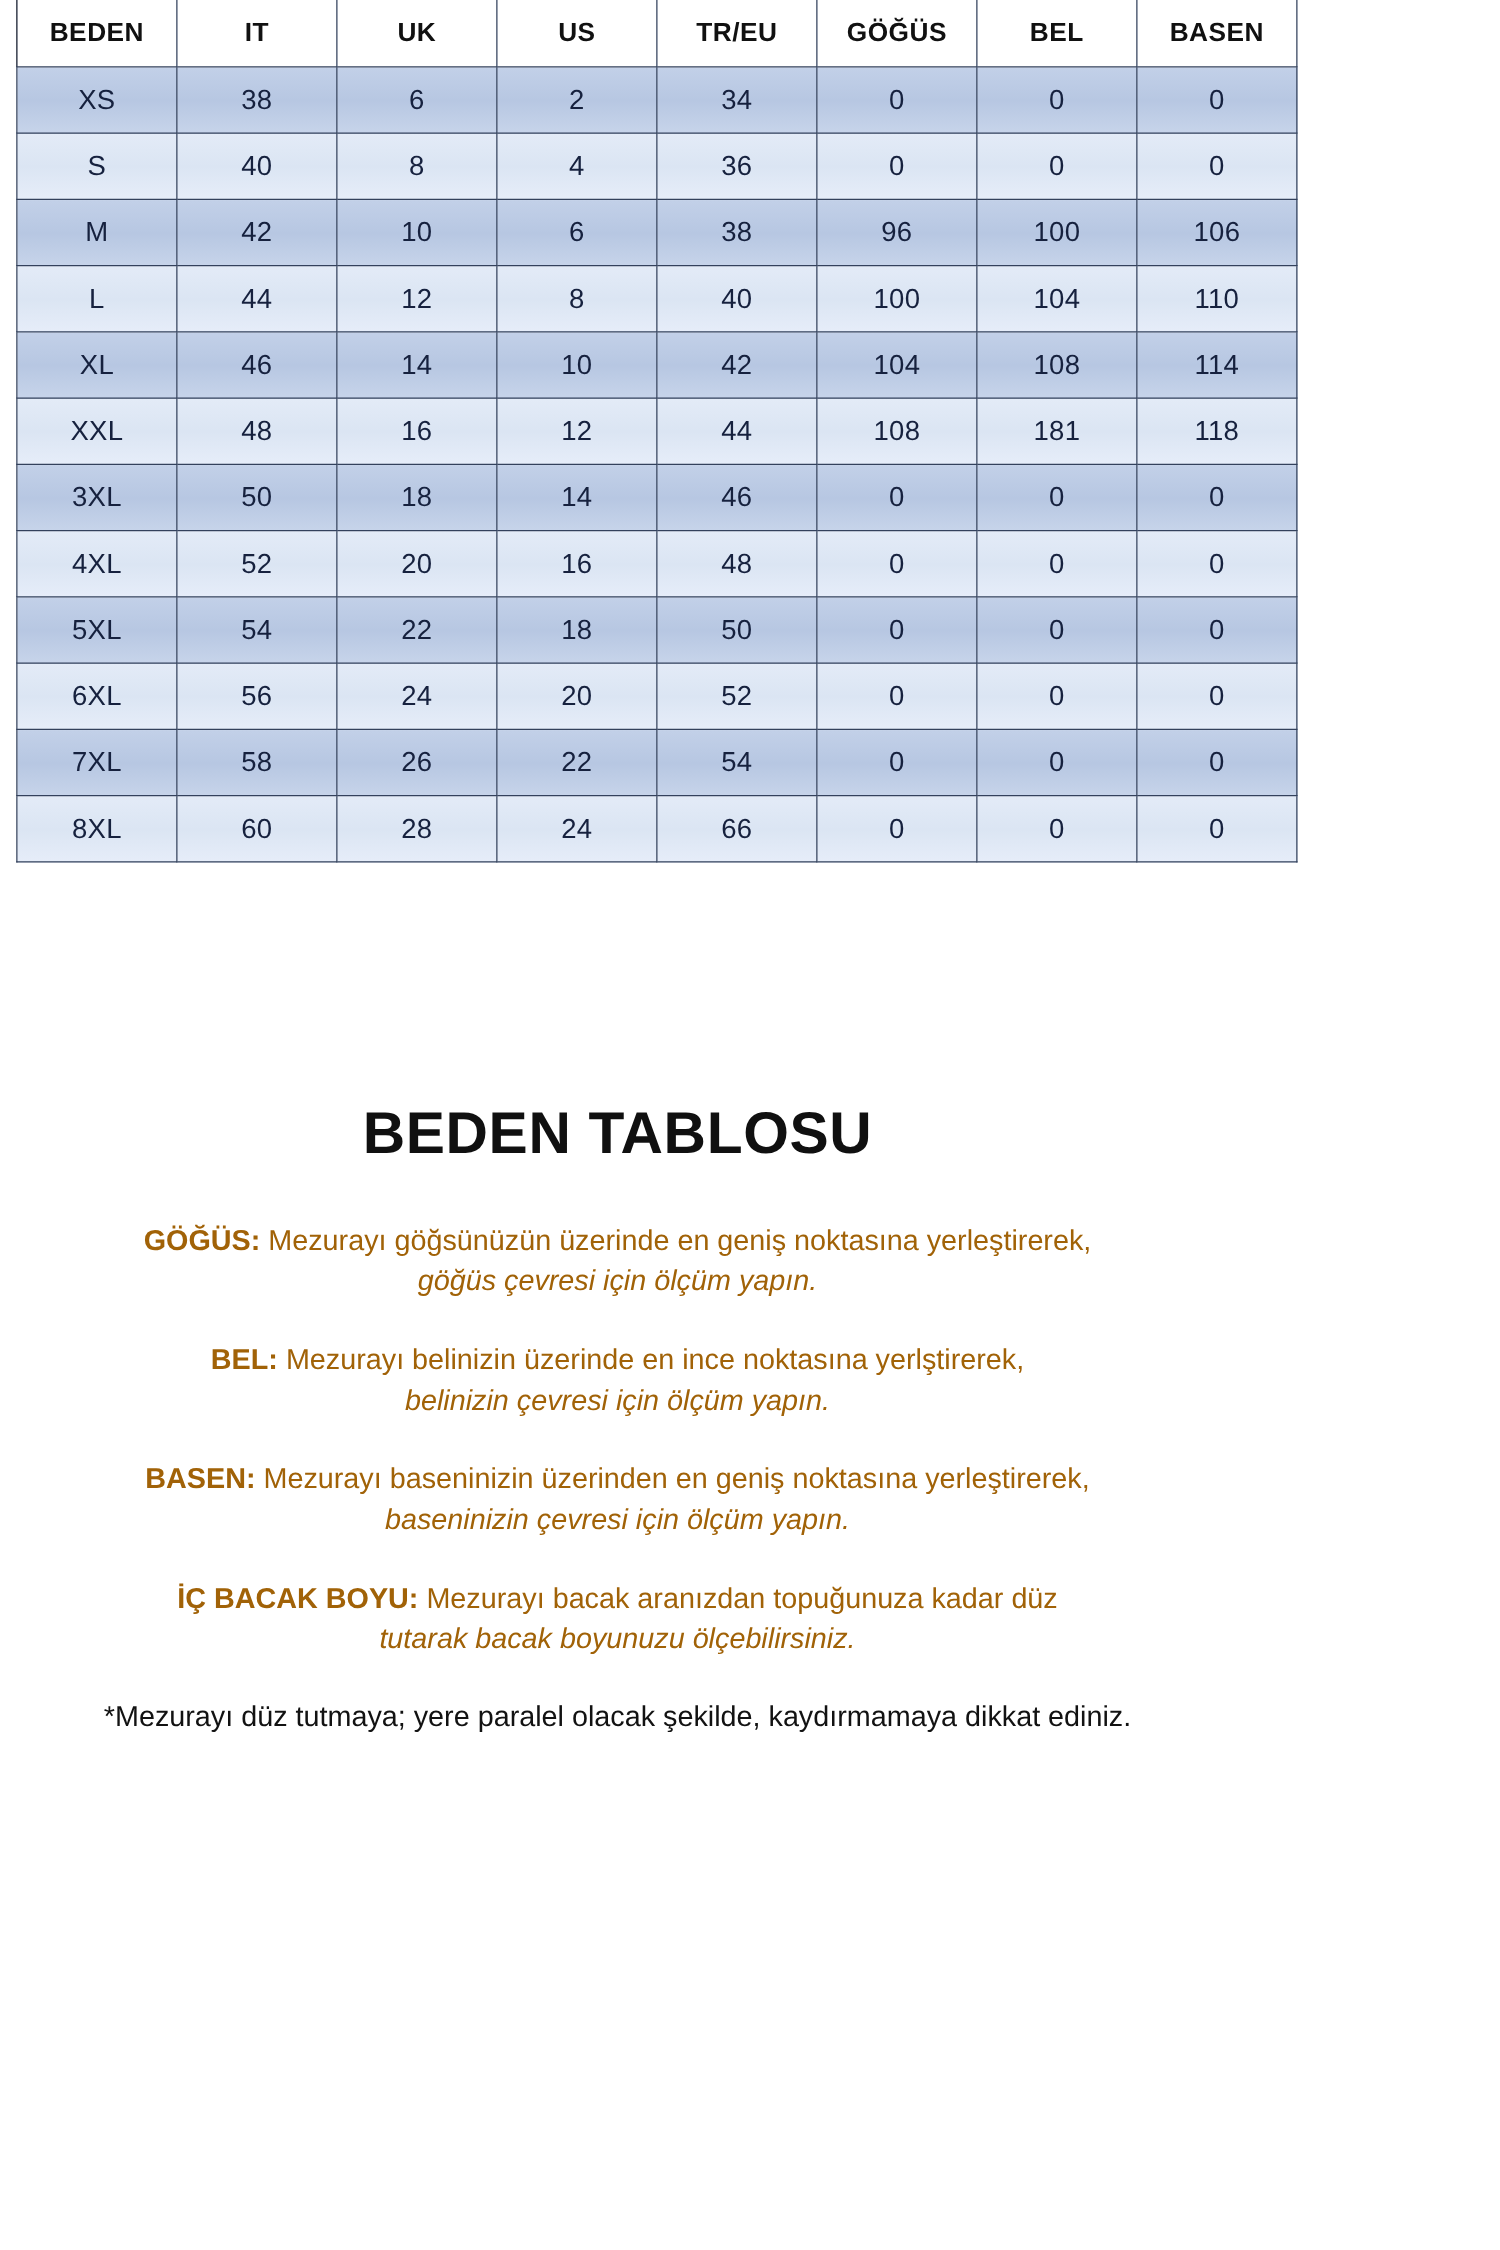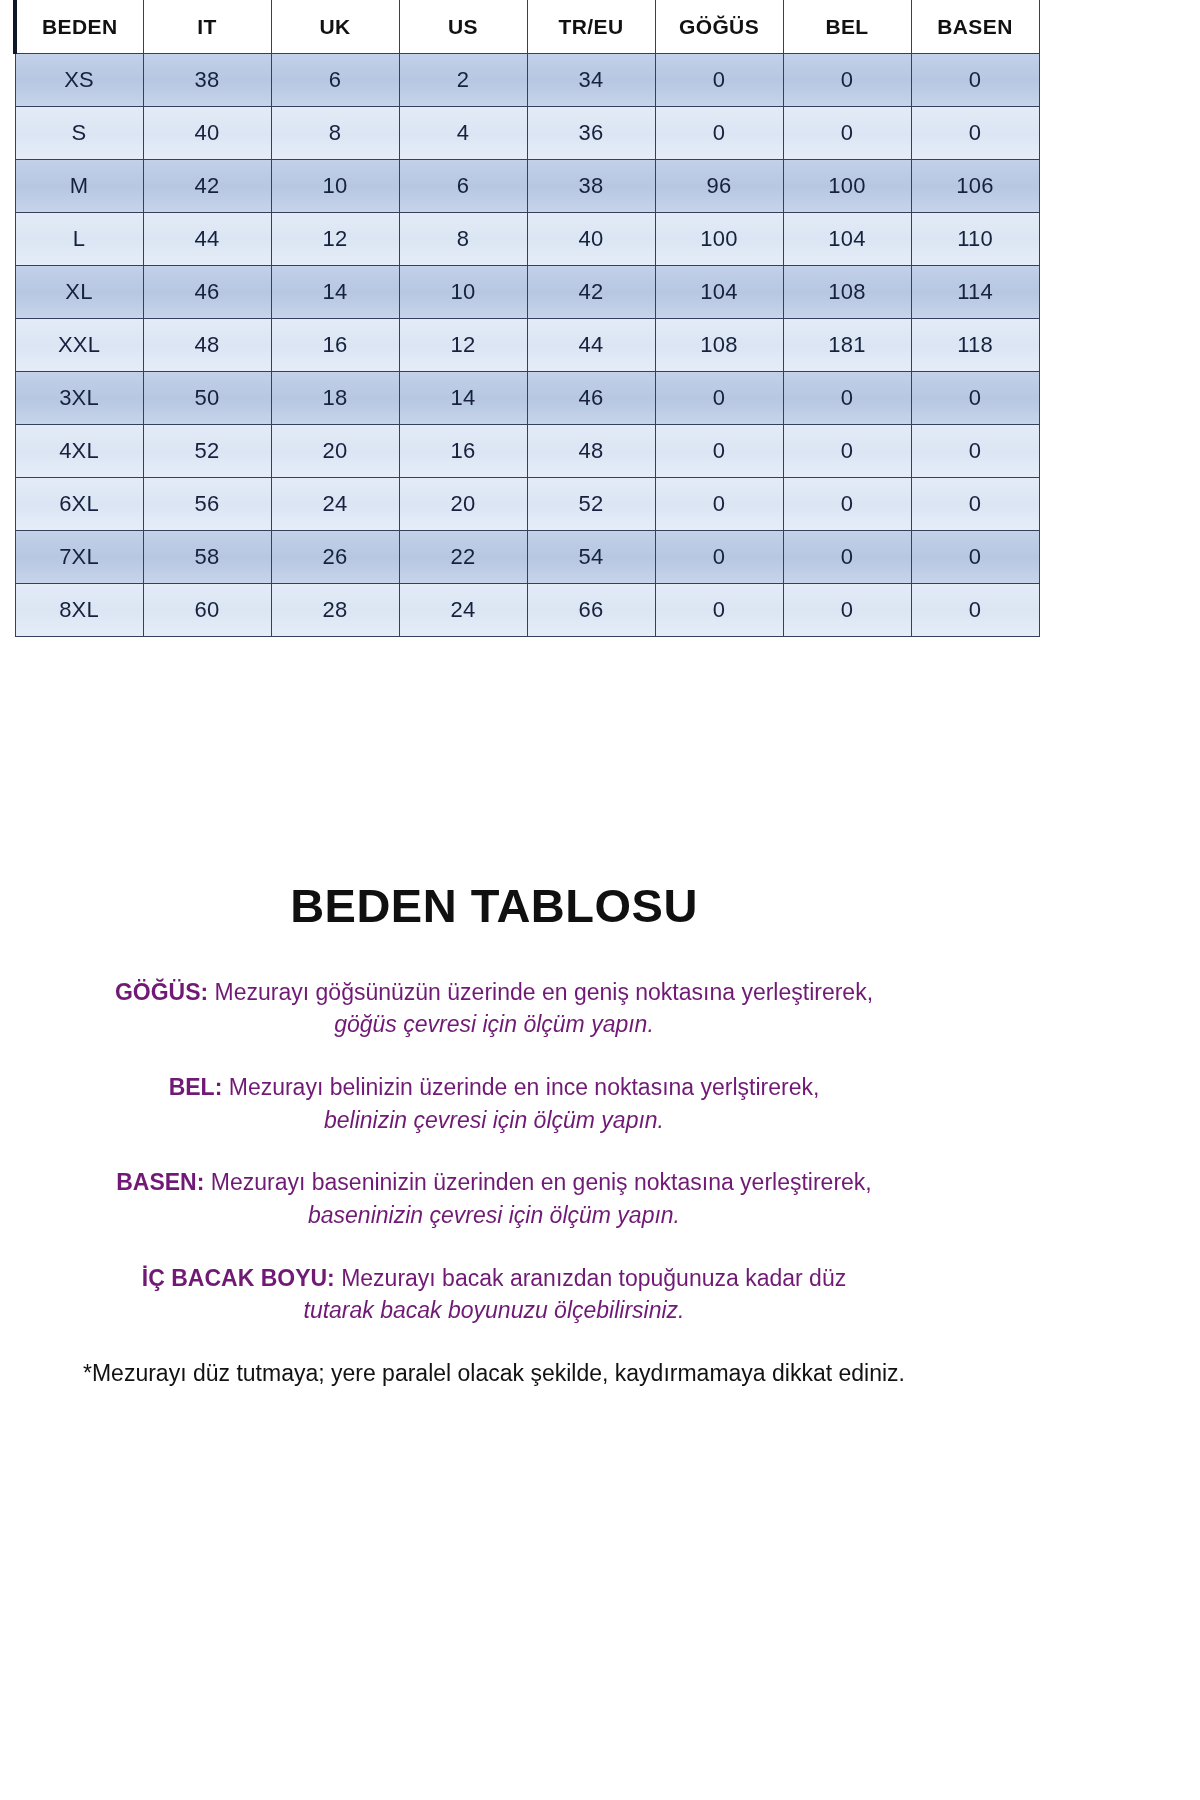--- a/index.html
+++ b/index.html
@@ -43,21 +43,21 @@
   table.size-table thead th {
     background: #ffffff;
     font-weight: bold;
     font-size: 21px;
     color: #111111;
     height: 53px;
     border-top: none;
     letter-spacing: 0.4px;
   }
   table.size-table thead th:first-child {
-    border-left: 4px solid #0f172a;
+    border-left: 1px solid #0f172a;
   }
   
   .col-beden { width: 128px; }
   .col-it    { width: 128px; }
   .col-uk    { width: 128px; }
   .col-us    { width: 128px; }
   .col-treu  { width: 128px; }
   .col-gogus { width: 128px; }
   .col-bel   { width: 128px; }
   .col-basen { width: 128px; }
@@ -82,21 +82,21 @@
     font-weight: bold;
     letter-spacing: 0.5px;
     color: #101010;
     margin: 0 0 44px 0;
     line-height: 1.1;
   }
   .guide-block {
     margin: 0 0 30px 0;
     font-size: 23px;
     line-height: 1.42;
-    color: #701a75;
+    color: #a16207;
     padding: 0 80px;
   }
   .guide-block .lbl {
     font-weight: bold;
   }
   .guide-note {
     font-size: 23px;
     line-height: 1.42;
     color: #121212;
     padding: 0 20px;
@@ -206,20 +206,30 @@
         <tr class="row-light">
           <td>4XL</td>
           <td>52</td>
           <td>20</td>
           <td>16</td>
           <td>48</td>
           <td>0</td>
           <td>0</td>
           <td>0</td>
         </tr>
+        <tr class="row-dark">
+          <td>5XL</td>
+          <td>54</td>
+          <td>22</td>
+          <td>18</td>
+          <td>50</td>
+          <td>0</td>
+          <td>0</td>
+          <td>0</td>
+        </tr>
         <tr class="row-light">
           <td>6XL</td>
           <td>56</td>
           <td>24</td>
           <td>20</td>
           <td>52</td>
           <td>0</td>
           <td>0</td>
           <td>0</td>
         </tr>

